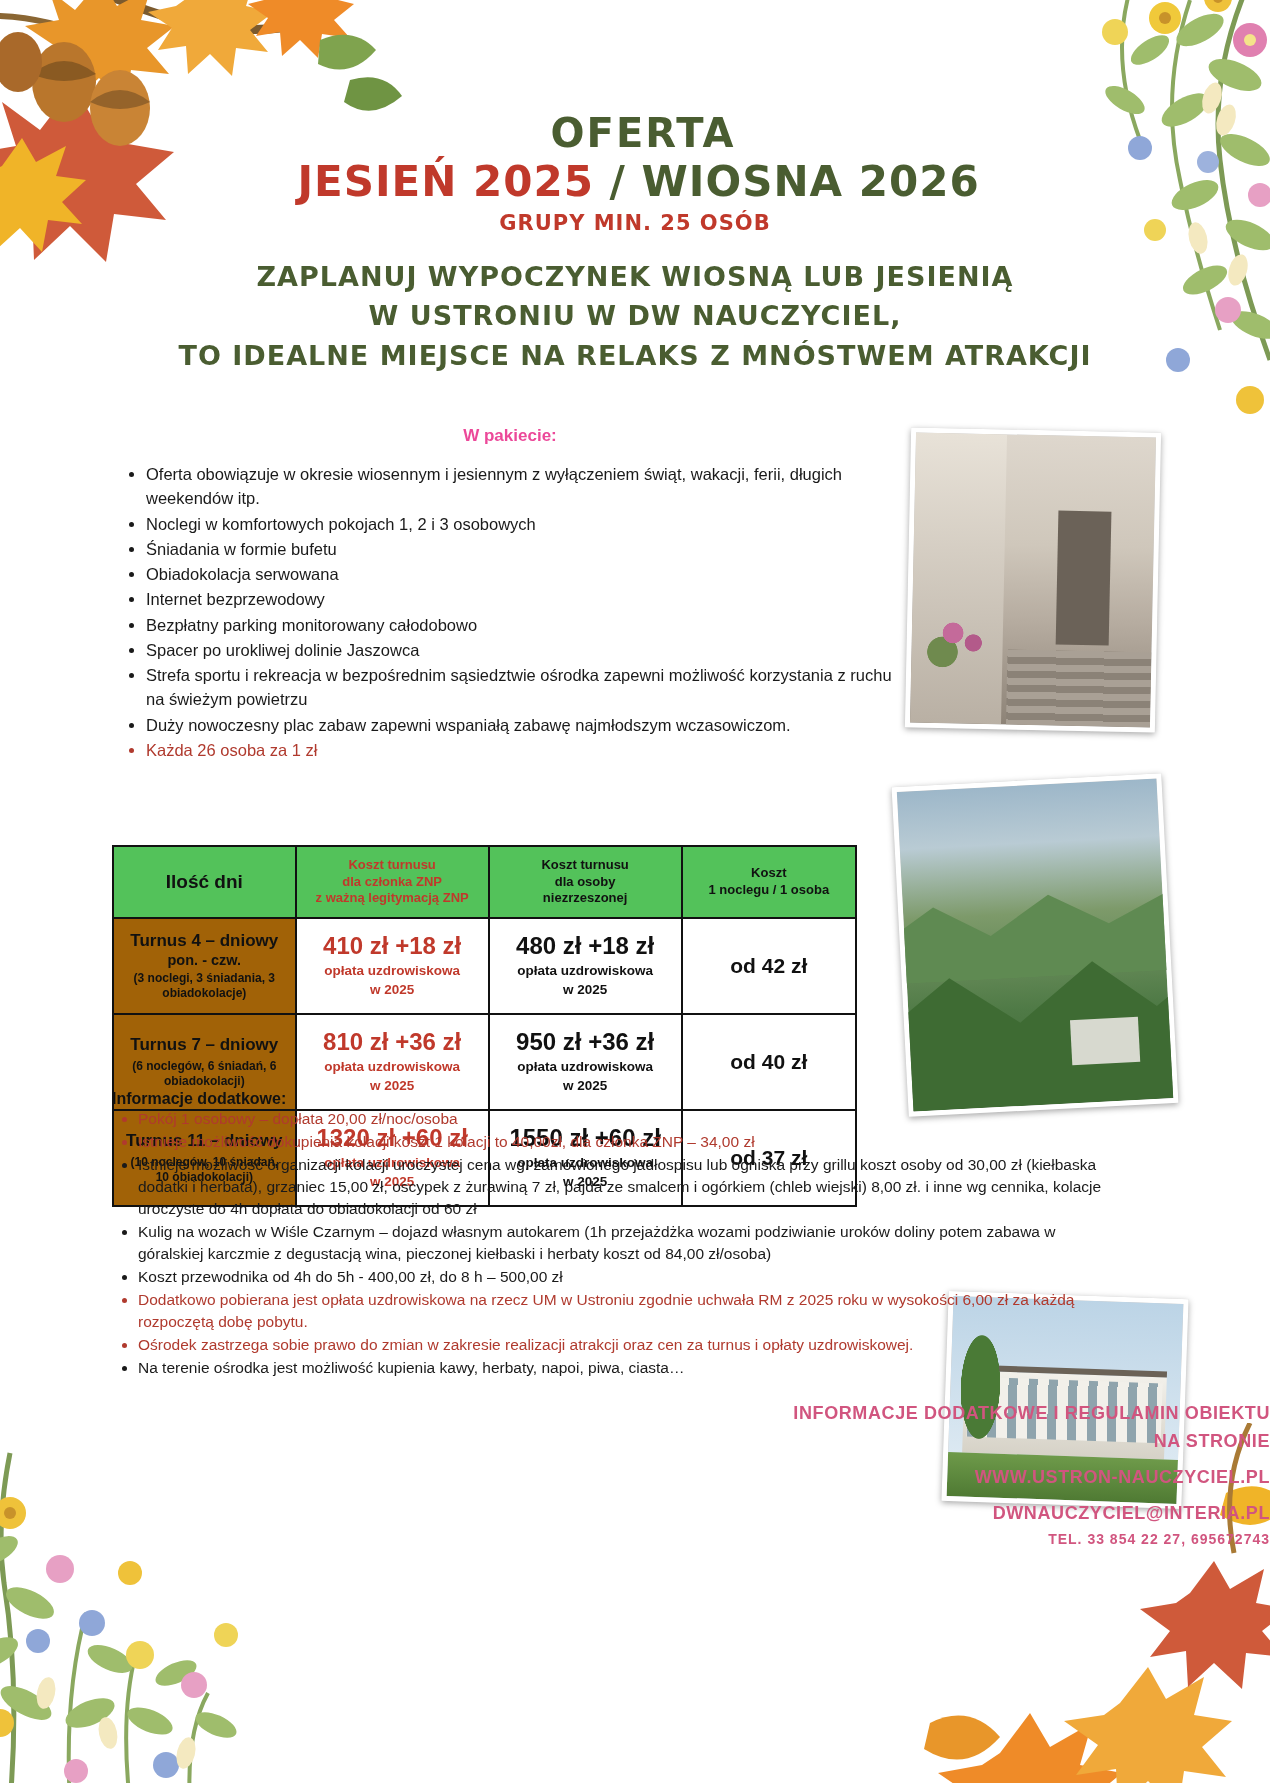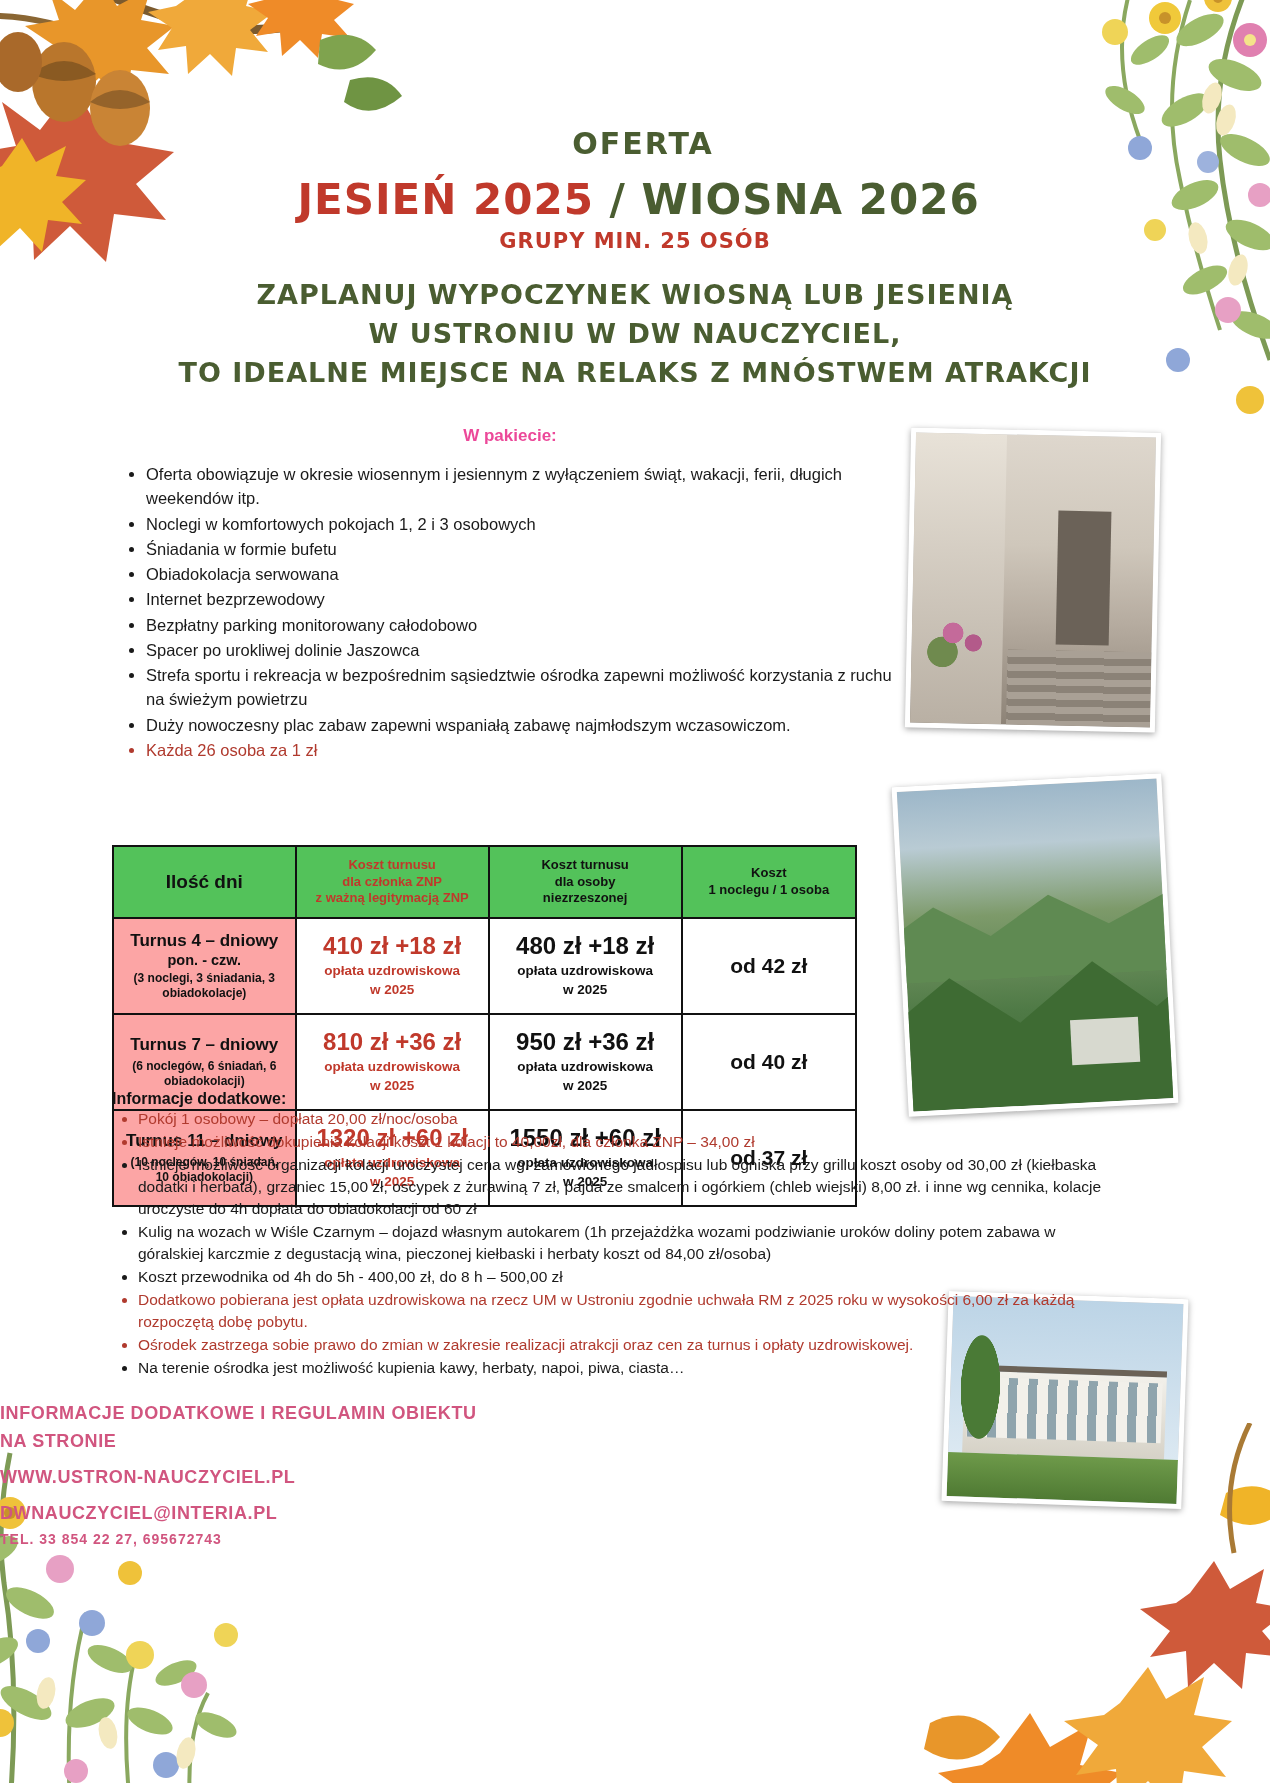--- a/index.html
+++ b/index.html
@@ -18,22 +18,22 @@
   
   #deco-tl { left:-20px; top:-30px; width:430px; height:340px; }
   #deco-tr { right:-10px; top:-20px; width:330px; height:470px; }
   #deco-bl { left:-20px; bottom:-20px; width:330px; height:430px; }
   #deco-br { right:-20px; bottom:-20px; width:420px; height:380px; }
 
   
   .hdr-wrap { position:absolute; left:0; right:0; top:112px; text-align:center; }
   .t-oferta {
     font-family:"DejaVu Sans", sans-serif;
-    font-weight:bold; font-size:30px; letter-spacing:2px;
-    color:#4a5d31; line-height:1.05; margin:16px;padding-left:16px;
+    font-weight:bold; font-size:40px; letter-spacing:2px;
+    color:#4a5d31; line-height:1.05; margin:0;padding-left:16px;
   }
   .t-sezon {
     font-family:"DejaVu Sans", sans-serif;
     font-weight:bold; font-size:42px; letter-spacing:1px;
     line-height:1.15; margin:4px 0 0 0;padding-left:7px;
   }
   .t-sezon .red { color:#c0392b; }
   .t-sezon .grn { color:#4a5d31; }
   .t-grupy {
     font-family:"DejaVu Sans", sans-serif;
@@ -74,21 +74,21 @@
   }
   .price-table thead th { background:#53c25a; height:72px; }
   .th-main { font-size:19px; font-weight:bold; color:#111; }
   .th-sub  { font-size:13px; font-weight:bold; line-height:1.28; }
   .th-sub.red { color:#c0392b; }
   .th-sub.blk { color:#111; }
   .col-days { width:176px; background:#53c25a; }
   .col-znp  { width:186px; }
   .col-nz   { width:186px; }
   .col-night{ width:168px; }
-  .cell-days { background:#fca5a5; height:96px; }
+  .cell-days { background:#a16207; height:96px; }
   .d-name { font-size:17px; font-weight:bold; color:#111; line-height:1.25; }
   .d-sub  { font-size:14.5px; font-weight:bold; color:#111; }
   .d-note { font-size:12px; font-weight:bold; color:#111; line-height:1.3; margin-top:3px; }
   .p-main { font-size:24px; font-weight:bold; line-height:1.12; }
   .p-main.red { color:#c0392b; }
   .p-main.blk { color:#111; }
   .p-note { font-size:13.5px; font-weight:bold; line-height:1.3; margin-top:2px; }
   .p-note.red { color:#c0392b; }
   .p-note.blk { color:#111; }
   .p-night { font-size:21px; font-weight:bold; color:#111; }
@@ -102,21 +102,21 @@
     position:absolute; left:112px; top:1108px; width:1010px;
     margin:0; padding:0 0 0 26px;
     font-size:15.5px; line-height:1.42; color:#1a1a1a;
   }
   .info-list li { margin:0 0 1px 0; }
   .info-list li.red { color:#b03a2e; }
 
   
   .footer {
     position:absolute; left:0; right:0; top:1400px;
-    text-align:left; color:#d1557f;
+    text-align:right; color:#d1557f;
     font-weight:bold; letter-spacing:.6px;
   }
   .footer .f1 { font-size:18px; line-height:1.55; }
   .footer .f2 { font-size:18px; line-height:1.55;margin-top:8px; }
   .footer .f3 { font-size:14px; line-height:1.6; letter-spacing:1px; }
 
   
   .photo {
     position:absolute; background:#ccc; overflow:hidden;
     box-shadow:0 2px 6px rgba(0,0,0,.35);

